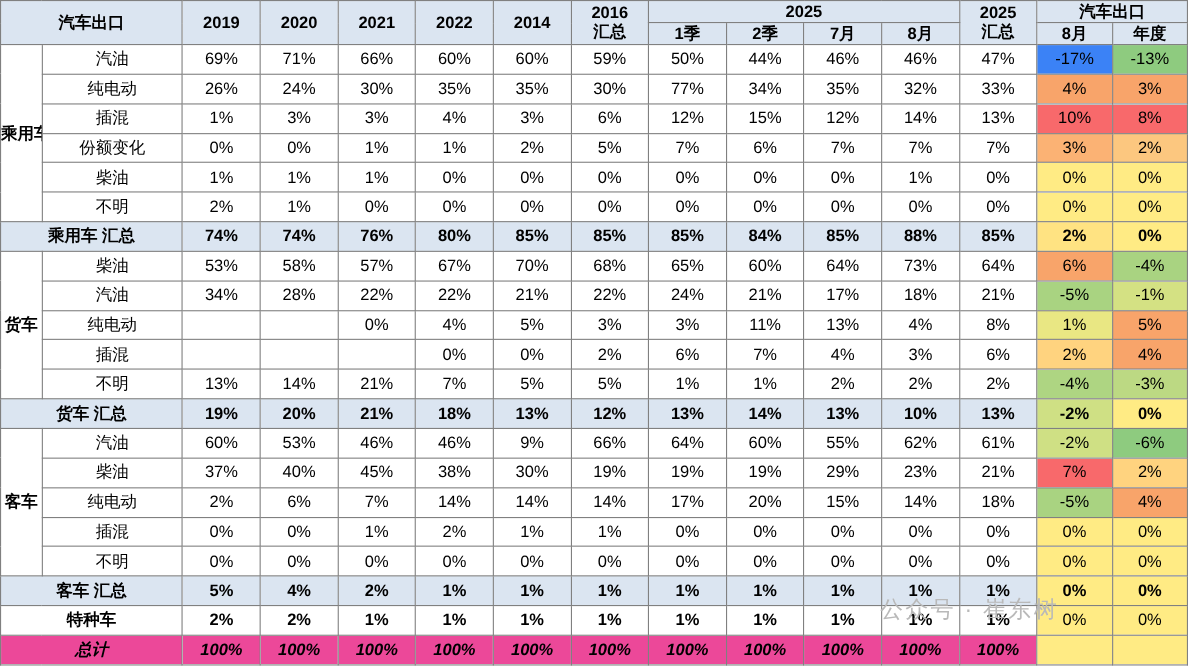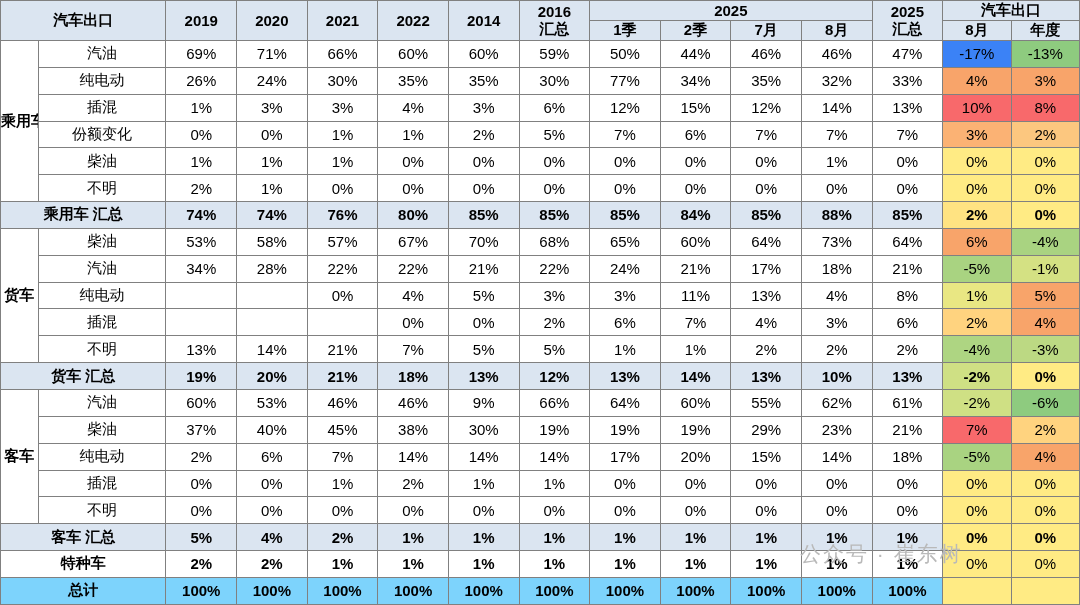--- a/index.html
+++ b/index.html
@@ -45,22 +45,23 @@
     background:#ffffff;
     font-size:15px;
     text-align:center;
     margin-top:37px;
   }
   .sum{
     background:#dbe5f1;
     font-weight:bold;
   }
   .total{
-    background:#7dd3fc;
+    background:#ec4899;
     font-weight:bold;
+    font-style:italic;
   }
   .spec{background:#ffffff;font-weight:bold;}
   .num{background:#ffffff;}
   .chg{font-size:14px;}
   .wm{
     position:absolute;
     left:800px;top:540px;
     font-size:21px;
     color:#b9b9b9;
     letter-spacing:2px;

